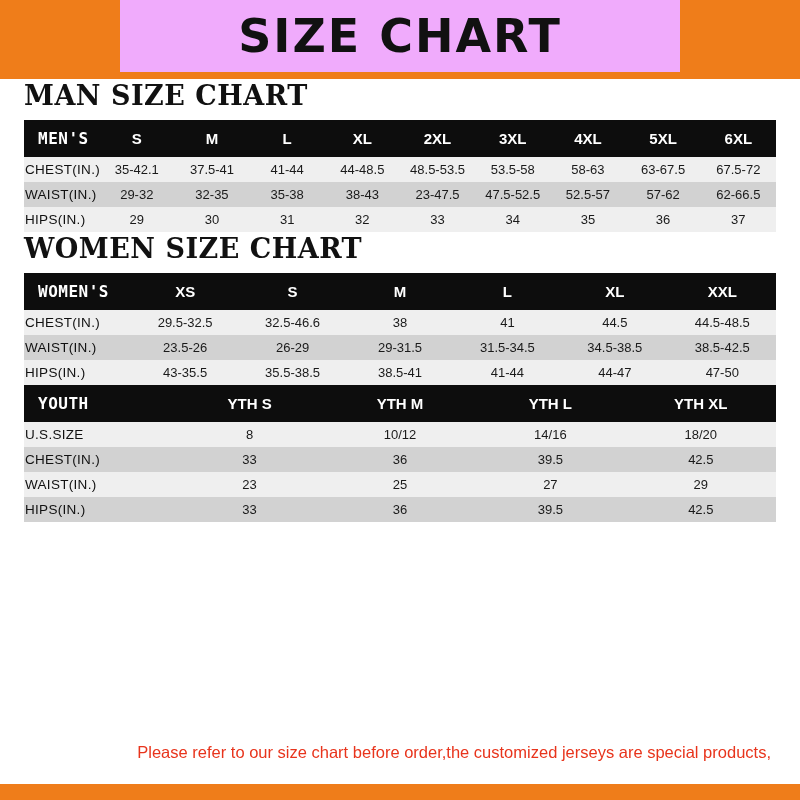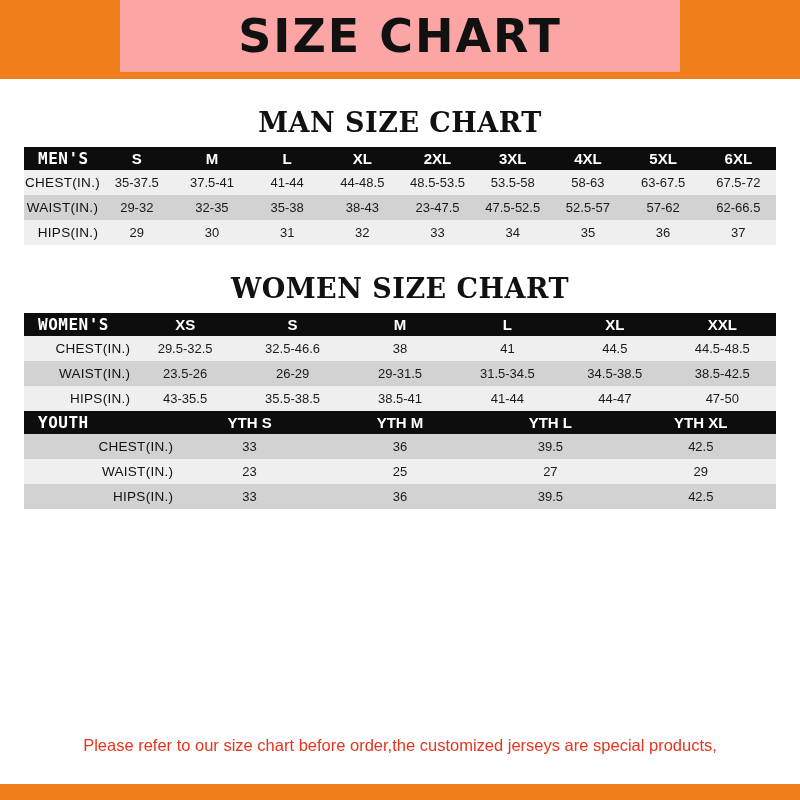--- a/index.html
+++ b/index.html
@@ -19,21 +19,21 @@
     height: 800px;
     background: #ffffff;
     box-sizing: border-box;
     display: flex;
     flex-direction: column;
   }
   
   .banner {
     position: relative;
     height: 72px;
-    background: #fca5a5;
+    background: #f0abfc;
     display: flex;
     align-items: center;
     justify-content: center;
   }
   .banner-left, .banner-right {
     position: absolute;
     top: 0;
     height: 72px;
     width: 120px;
     background: #ef7d1a;
@@ -56,75 +56,75 @@
     background: #ef7d1a;
     width: 100%;
   }
   
   .content {
     flex: 1;
     padding: 0 24px;
     box-sizing: border-box;
   }
   .section-title {
-    text-align: center;
+    text-align: left;
     font-family: "DejaVu Serif", serif;
     font-weight: bold;
     font-size: 27px;
     color: #111111;
     letter-spacing: 0.5px;
-    margin: 28px 0 9px 0;
+    margin: 1px 0 9px 0;
   }
   table.sz {
     width: 100%;
     border-collapse: collapse;
     table-layout: fixed;
   }
   table.sz th, table.sz td {
     text-align: center;
     font-family: "Liberation Sans", sans-serif;
     font-size: 13px;
     color: #1a1a1a;
     padding: 5px 1px;
     white-space: nowrap;
   }
   table.sz thead th {
     background: #0d0d0d;
     color: #ffffff;
     font-weight: bold;
     font-size: 15px;
-    padding: 2px 1px;
+    padding: 9px 1px;
   }
   table.sz thead th.corner {
     text-align: left;
     padding-left: 14px;
     font-family: "DejaVu Sans Mono", monospace;
     font-size: 16px;
     letter-spacing: 0.5px;
   }
   table.sz tbody tr.light td { background: #efefef; }
   table.sz tbody tr.dark td { background: #d2d2d2; }
   table.sz tbody td.rowhead {
     font-size: 13.5px;
     color: #111111;
     letter-spacing: 0.3px;
-    text-align: right;
+    text-align: left;
   }
   
   .note {
     padding: 12px 20px 10px 20px;
     box-sizing: border-box;
   }
   .note p {
-    margin: 16px;
+    margin: 9px;
     font-family: "Liberation Sans", sans-serif;
     font-size: 16.5px;
     line-height: 1.45;
     color: #e8341c;
-    text-align: center;
+    text-align: right;
   }
   .bottom-bar {
     height: 16px;
     background: #ef7d1a;
     width: 100%;
   }
 </style>
 </head>
 <body>
 
@@ -151,21 +151,21 @@
           <th>2XL</th>
           <th>3XL</th>
           <th>4XL</th>
           <th>5XL</th>
           <th>6XL</th>
         </tr>
       </thead>
       <tbody>
         <tr class="light">
           <td class="rowhead">CHEST(IN.)</td>
-          <td>35-37.5</td>
+          <td>35-42.1</td>
           <td>37.5-41</td>
           <td>41-44</td>
           <td>44-48.5</td>
           <td>48.5-53.5</td>
           <td>53.5-58</td>
           <td>58-63</td>
           <td>63-67.5</td>
           <td>67.5-72</td>
         </tr>
         <tr class="dark">
@@ -243,20 +243,27 @@
       <thead>
         <tr>
           <th class="corner">YOUTH</th>
           <th>YTH S</th>
           <th>YTH M</th>
           <th>YTH L</th>
           <th>YTH XL</th>
         </tr>
       </thead>
       <tbody>
+        <tr class="light">
+          <td class="rowhead">U.S.SIZE</td>
+          <td>8</td>
+          <td>10/12</td>
+          <td>14/16</td>
+          <td>18/20</td>
+        </tr>
         <tr class="dark">
           <td class="rowhead">CHEST(IN.)</td>
           <td>33</td>
           <td>36</td>
           <td>39.5</td>
           <td>42.5</td>
         </tr>
         <tr class="light">
           <td class="rowhead">WAIST(IN.)</td>
           <td>23</td>

